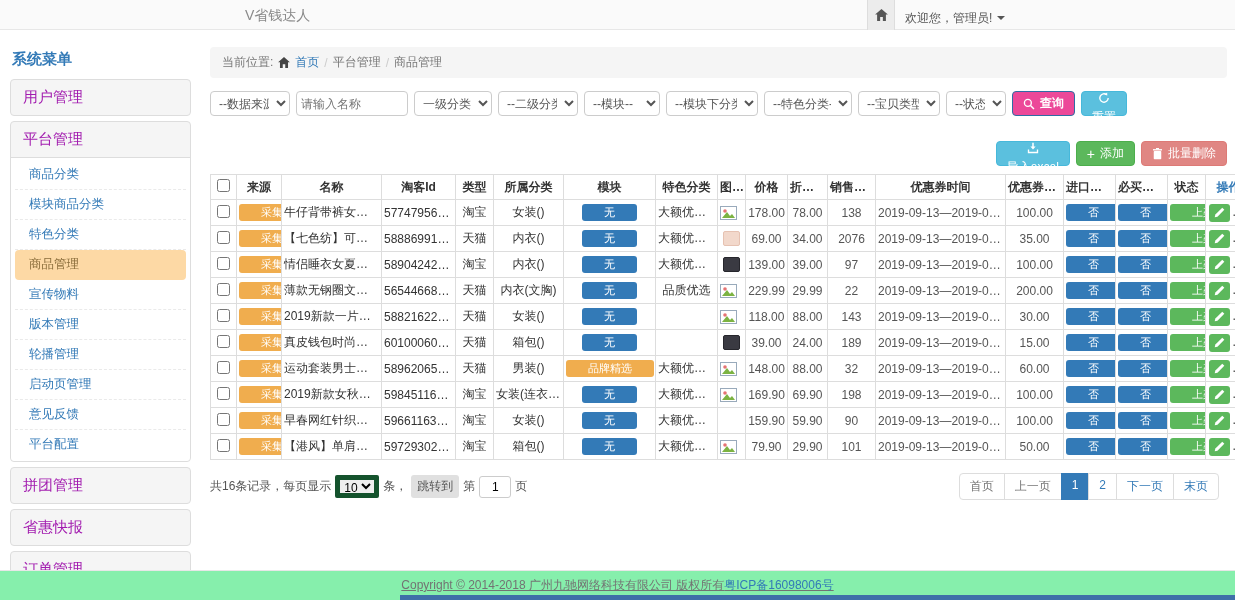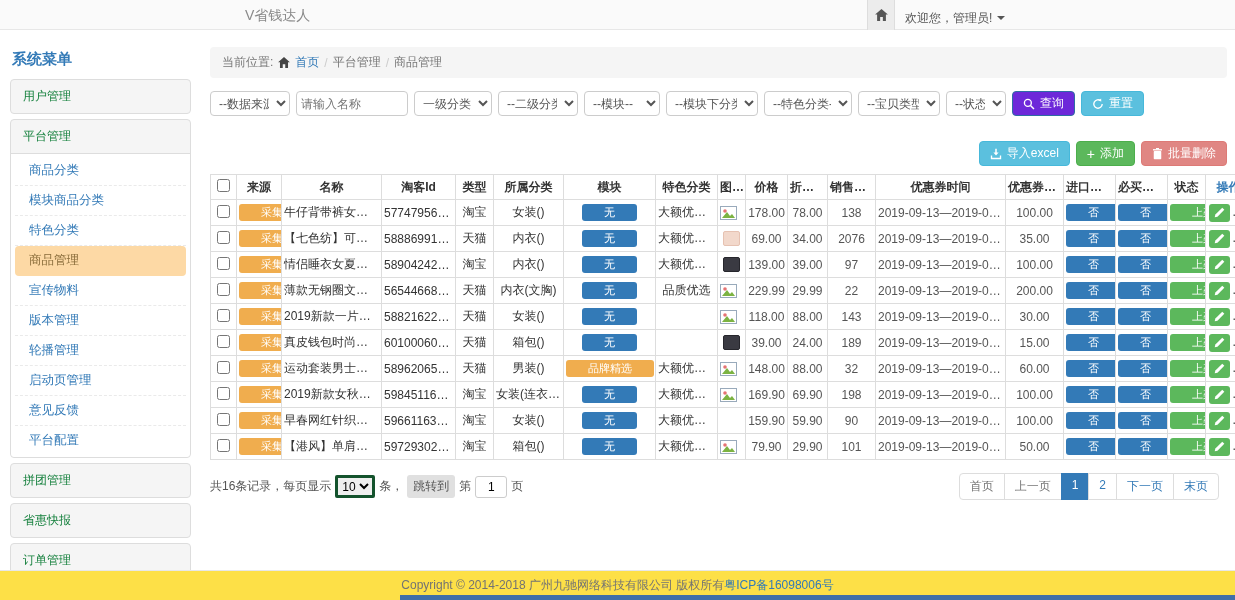--- a/index.html
+++ b/index.html
@@ -20,21 +20,21 @@
     display:flex; align-items:center; justify-content:center; cursor:pointer; }
   .welcome { position:absolute; left:905px; top:0; line-height:30px; color:#555;
     cursor:pointer; display:flex; align-items:center; gap:5px; height:36px;}
   .caret { width:0; height:0; border-left:4px solid transparent;
     border-right:4px solid transparent; border-top:4px solid #555; }
 
   
   .sidebar { position:absolute; left:10px; top:42px; width:181px; height:558px; overflow:hidden; }
   .sidebar-title { color:#337ab7; font-size:15px; font-weight:bold; padding:8px 2px 10px 2px; }
   .card { border:1px solid #ddd; border-radius:4px; background:#f5f5f5; margin-bottom:5px; }
-  .card-header { padding:8px 12px; font-size:12px; color:#15803d; cursor:pointer; }
+  .card-header { padding:8px 12px; font-size:15px; color:#a21caf; cursor:pointer; }
   .subpanel { background:#fff; border-top:1px solid #ddd; border-radius:0 0 4px 4px; padding:2px 0; }
   .subitem { padding:6px 14px; color:#337ab7; font-size:12.5px;
     border-bottom:1px dashed #eaeaea; cursor:pointer; margin:0 4px; }
   .subitem:last-child { border-bottom:none; }
   .subitem.active { background:#fdd9a5; color:#8a6d3b; border-radius:4px; border-bottom-color:transparent; }
 
   
   .main { position:absolute; left:210px; top:42px; width:1017px; }
   .breadcrumb { background:#f5f5f5; border-radius:4px; padding:7px 12px; color:#777;
     display:flex; align-items:center; gap:5px; margin-top:5px; }
@@ -43,22 +43,22 @@
 
   .filters { display:flex; align-items:center; gap:6px; margin-top:13px; flex-wrap:nowrap; }
   .filters select, .filters input {
     height:25px; border:1px solid #ccc; border-radius:4px; font-size:12px;
     color:#555; background:#fff; padding:2px 4px; outline:none;
     font-family:"Liberation Sans","DejaVu Sans",sans-serif; }
   .btn { height:25px; border-radius:4px; color:#fff; font-size:12px; padding:0 10px;
     border:1px solid transparent; display:inline-flex; align-items:center; gap:5px;
     cursor:pointer; white-space:nowrap;
     font-family:"Liberation Sans","DejaVu Sans",sans-serif; }
-  .btn-primary { background:#6d28d9; border-color:#2e6da4; }
-  .btn-info    { background:#5bc0de; border-color:#46b8da; }
+  .btn-primary { background:#ec4899; border-color:#2e6da4;font-weight:bold; }
+  .btn-info    { background:#5bc0de; border-color:#46b8da;flex-direction:column; }
   .btn-success { background:#5cb85c; border-color:#4cae4c; }
   .btn-danger  { background:#e08683; border-color:#dd7a76; }
 
   .actions { display:flex; justify-content:flex-end; gap:6px; margin-top:25px; }
 
   table { width:100%; border-collapse:collapse; table-layout:fixed; margin-top:8px; background:#fff; }
   th, td { border:1px solid #ddd; text-align:center; font-size:12px; padding:3px 2px;
     overflow:hidden; white-space:nowrap; text-overflow:ellipsis; height:26px; }
   th { font-weight:bold; color:#333; height:25px; background:#fff; }
   th.th-ops { color:#337ab7; }
@@ -75,36 +75,36 @@
   .op-edit { background:#5cb85c; }
   .op-del  { background:#d9534f; }
 
   .thumb { display:inline-block; width:17px; height:15px; border-radius:2px; vertical-align:middle; }
   .thumb-pink { background:#f2d8cb; border:1px solid #e6c2b2; }
   .thumb-dark { background:#3a3a42; border:1px solid #26262c; }
 
   
   .pagebar { display:flex; justify-content:space-between; align-items:center; margin-top:13px; color:#555; }
   .pageleft { display:flex; align-items:center; gap:4px; }
-  .pageleft select { height:23px; border:3px solid #14532d; border-radius:2px; font-size:12px;
+  .pageleft select { height:23px; border:5px solid #14532d; border-radius:2px; font-size:12px;
     font-family:"Liberation Sans","DejaVu Sans",sans-serif; }
   .jump-chip { background:#e0e0e0; border-radius:3px; padding:3px 6px; color:#555; cursor:pointer; }
   .jump-input { width:32px; height:22px; border:1px solid #ccc; border-radius:3px; text-align:center;
     font-size:12px; outline:none; }
   .pager { display:flex; margin-right:8px; }
   .page-btn { border:1px solid #ddd; padding:4px 10px; margin-left:-1px; background:#fff;
     color:#337ab7; cursor:pointer; }
   .page-btn:first-child { border-radius:4px 0 0 4px; }
   .page-btn:last-child  { border-radius:0 4px 4px 0; }
   .page-btn.muted  { color:#777; }
   .page-btn.active { background:#337ab7; border-color:#337ab7; color:#fff; }
 
   
   .footer { position:absolute; left:0; top:570px; width:1235px; height:30px; z-index:5;
-    background:#fde047; border-top:1px solid #e7e7e7; text-align:center; line-height:28px; color:#737373; }
+    background:#86efac; border-top:1px solid #e7e7e7; text-align:center; line-height:28px; color:#737373;text-decoration:underline; }
   .footer a { color:#337ab7; text-decoration:none; cursor:pointer; }
   .bottom-strip { position:absolute; left:400px; top:595px; width:835px; height:5px;
     background:#3f6fa8; z-index:6; }
 </style>
 </head>
 <body>
 
 <div class="topbar">
   <div class="brand">V省钱达人</div>
   <div class="home-box">

